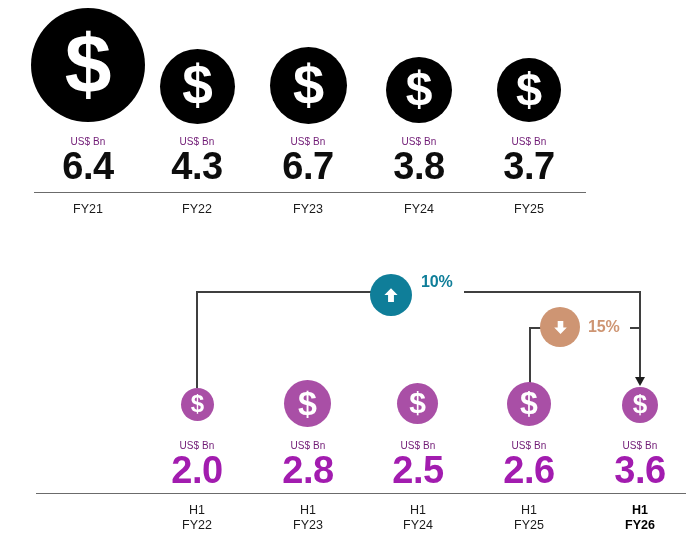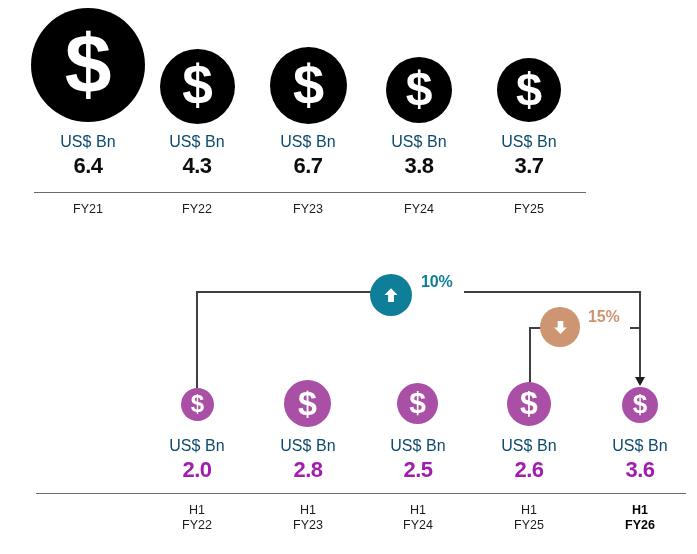--- a/index.html
+++ b/index.html
@@ -42,28 +42,28 @@
   .bubble.dark { background: #000000; }
   .bubble.violet { background: #A94FA6; }
 
   
   .valblock {
     position: absolute;
     text-align: center;
     transform: translateX(-50%);
   }
   .valblock .unit {
-    font-size: 16px;
+    font-size: 10px;
     line-height: 15px;
-    color: #0c4a6e;
+    color: #701a75;
     letter-spacing: 0.1px;
     white-space: nowrap;
   }
   .valblock .num {
-    font-size: 22px;
+    font-size: 38px;
     line-height: 34px;
     font-weight: bold;
     letter-spacing: -0.5px;
     white-space: nowrap;
   }
   .valblock .num.black { color: #0d0d0d; }
   .valblock .num.violet { color: #a21caf; }
 
   
   .axis-rule {
@@ -192,21 +192,21 @@
       <path d="M12 4.5 L19.2 12 L15.2 12 L15.2 19.5 L8.8 19.5 L8.8 12 L4.8 12 Z" fill="#ffffff"></path>
     </svg>
   </div>
   <div class="delta-text up" style="left:421px; top:273px;">10%</div>
 
   <div class="delta-badge down" style="left:540px; top:307px; width:40px; height:40px;">
     <svg width="21" height="21" viewBox="0 0 24 24" aria-hidden="true">
       <path d="M12 19.5 L4.8 12 L8.8 12 L8.8 4.5 L15.2 4.5 L15.2 12 L19.2 12 Z" fill="#ffffff"></path>
     </svg>
   </div>
-  <div class="delta-text down" style="left:588px; top:308px;">15%</div>
+  <div class="delta-text down" style="left:588px; top:318px;">15%</div>
 
   <div class="bubble violet" style="left:181px; top:388px; width:33px; height:33px;">
     <span class="glyph" style="font-size:24px;">$</span>
   </div>
   <div class="bubble violet" style="left:284px; top:380px; width:47px; height:47px;">
     <span class="glyph" style="font-size:34px;">$</span>
   </div>
   <div class="bubble violet" style="left:397px; top:383px; width:41px; height:41px;">
     <span class="glyph" style="font-size:30px;">$</span>
   </div>

